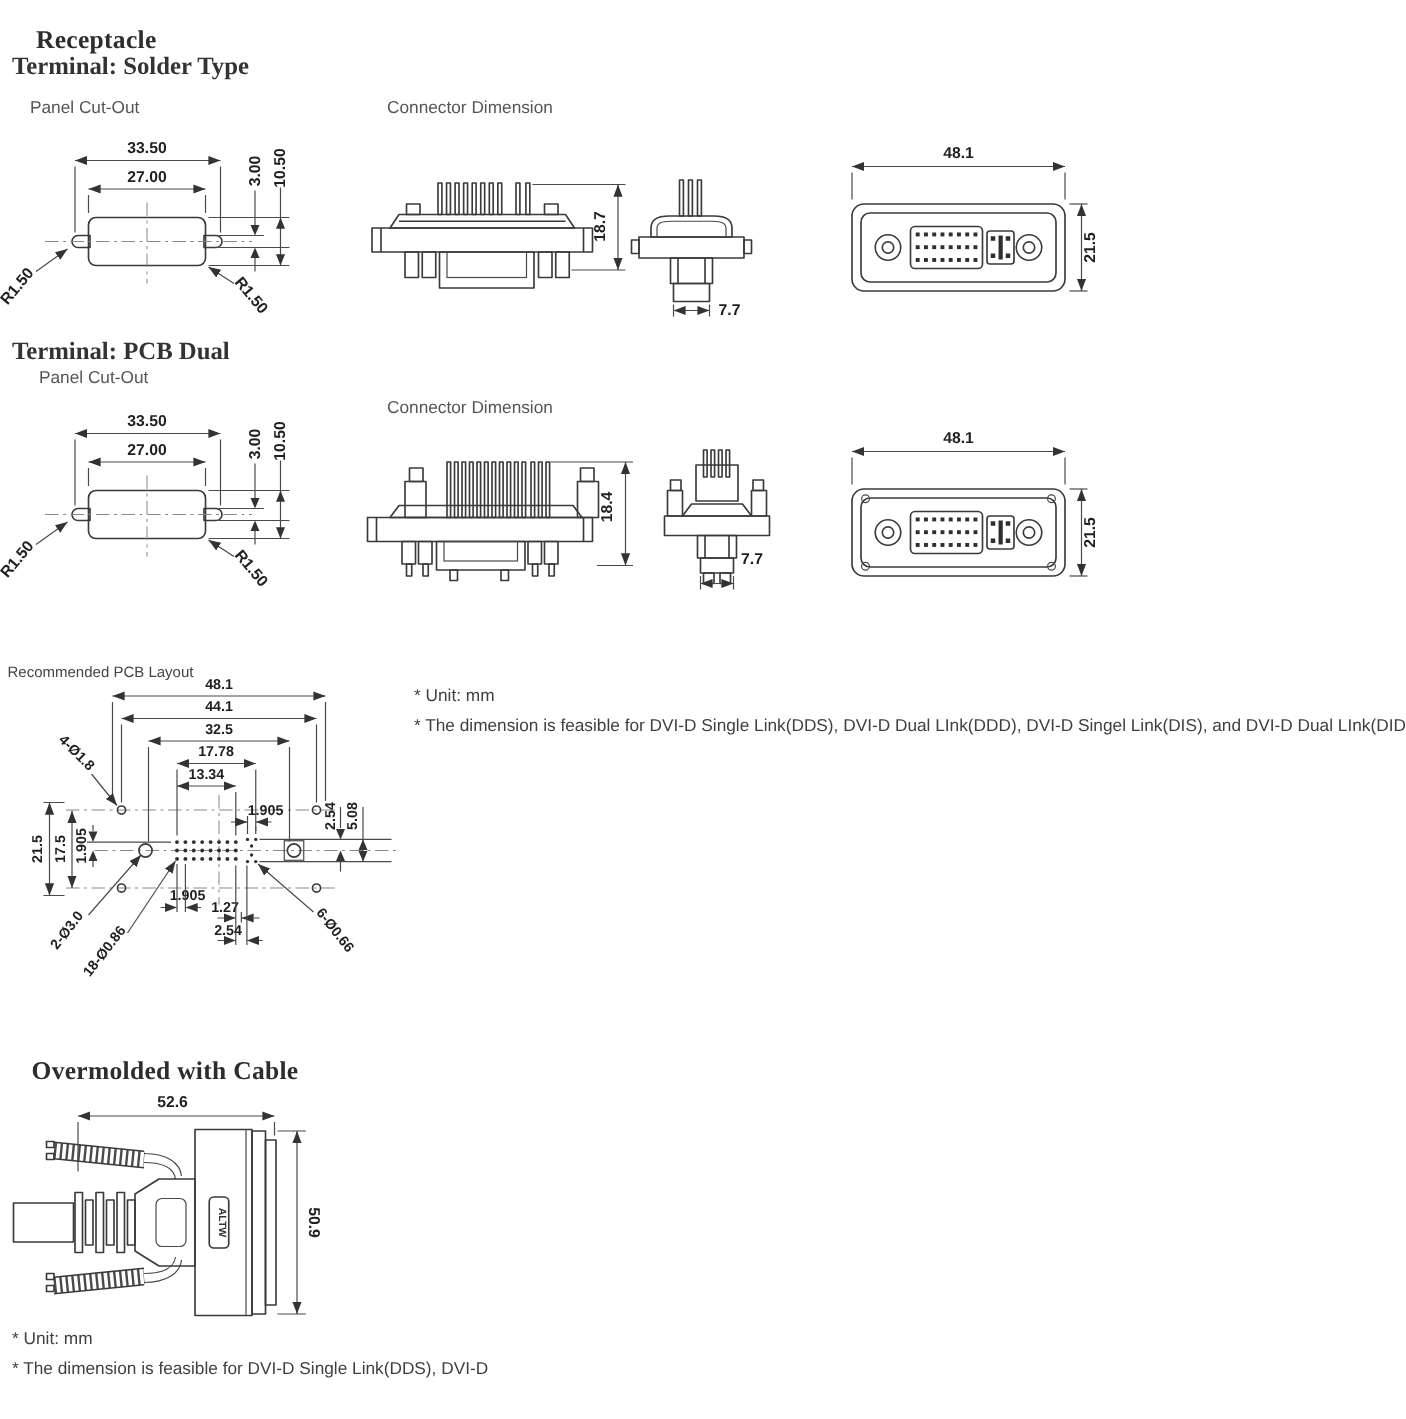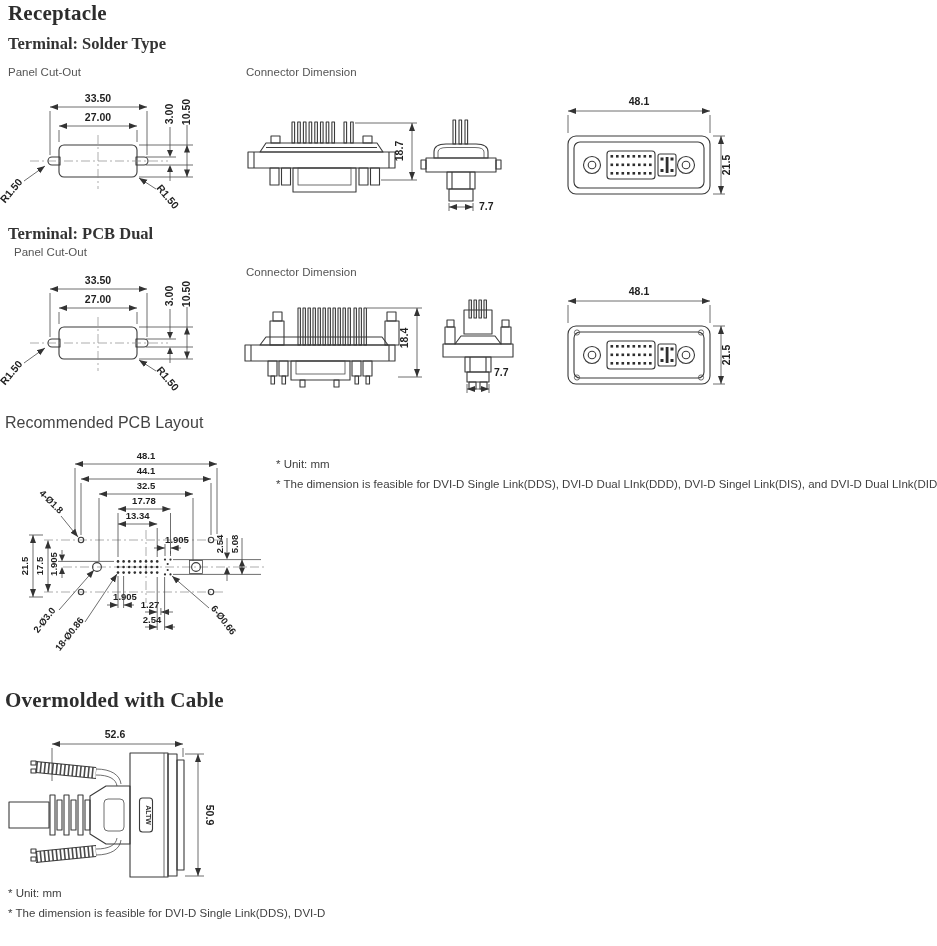--- a/index.html
+++ b/index.html
@@ -1,24 +1,24 @@
 <!DOCTYPE html>
 <html><head>
 <meta charset="utf-8">
 <style>
   html,body{margin:0;padding:0;background:#fff;}
   #page{position:relative;width:937px;height:946px;background:#fff;overflow:hidden;
         font-family:"Liberation Sans",sans-serif;}
   .abs{position:absolute;}
-  h1.t{font-family:"Liberation Serif","DejaVu Serif",serif;font-weight:700;font-size:21px;
-       color:#2d2d2d;margin:0;letter-spacing:.2px;}
+  h1.t{font-family:"Liberation Serif","DejaVu Serif",serif;font-weight:700;font-size:17px;
+       color:#2d2d2d;margin:16px;letter-spacing:.2px;}
   h2.t{font-family:"Liberation Serif","DejaVu Serif",serif;font-weight:600;font-size:16.5px;
        color:#333;margin:0;}
-  .lbl{font-size:11.5px;color:#555;}
-  .lbl-sm{font-size:16px;color:#444;}
+  .lbl{font-size:11.5px;color:#555;margin-left:12px;}
+  .lbl-sm{font-size:10px;color:#444;margin-top:29px;}
   .note{font-size:11.5px;color:#3f3f3f;white-space:nowrap;text-align:right;}
   .ln{fill:none;stroke:#3a3a3a;stroke-width:1.1;stroke-linejoin:round;}
   .th{fill:none;stroke:#4a4a4a;stroke-width:.8;}
   .cl{fill:none;stroke:#8a8a8a;stroke-width:.7;stroke-dasharray:9 3 2 3;}
   .pd{fill:#2e2e2e;stroke:none;}
   .ar{fill:#333;stroke:none;}
   .dtx{font:600 10.5px "Liberation Sans",sans-serif;fill:#1f1f1f;}
   .dt9{font:600 9.5px "Liberation Sans",sans-serif;fill:#1f1f1f;}
   .brand{font:700 7px "Liberation Sans",sans-serif;fill:#333;}
   .hatch{fill:none;stroke:#4a4a4a;stroke-width:11;stroke-dasharray:1.6 2.4;}

